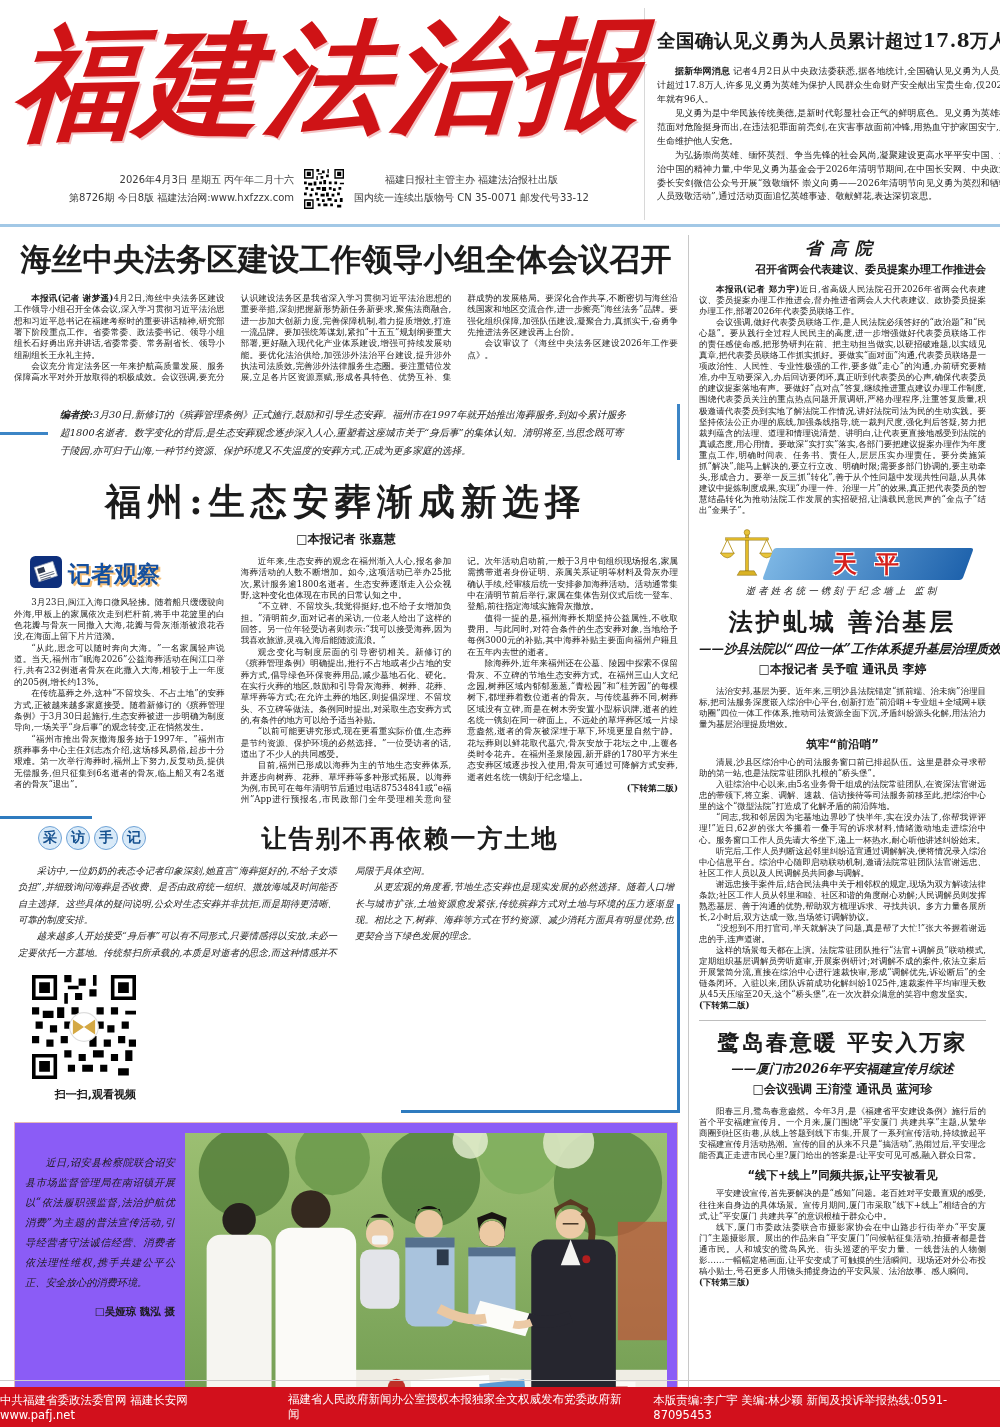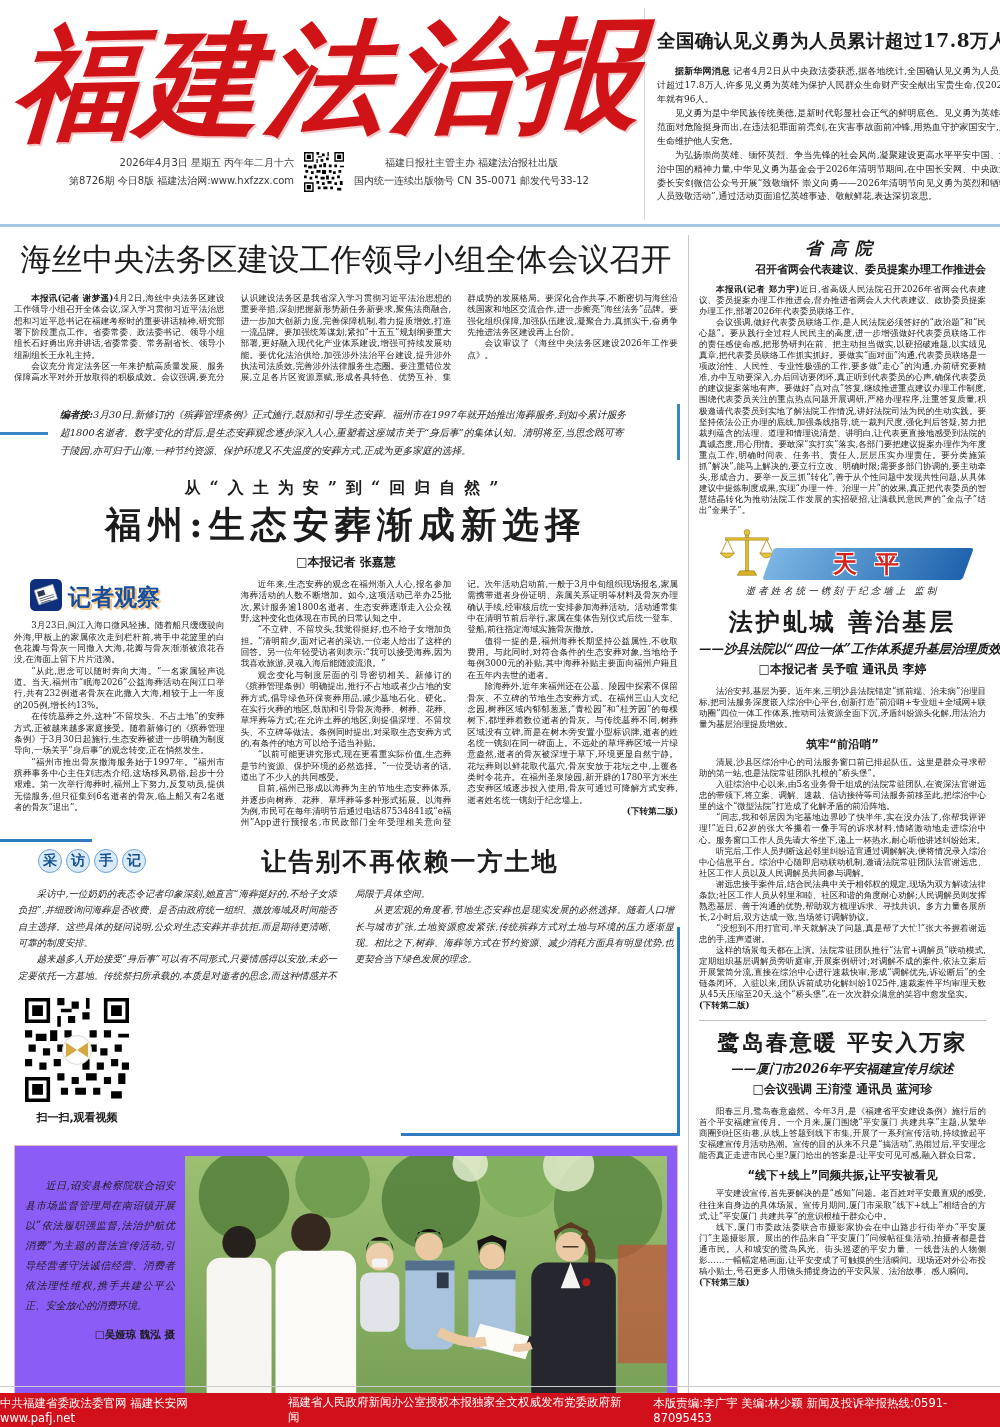--- a/index.html
+++ b/index.html
@@ -3,39 +3,39 @@
 <meta charset="utf-8">
 <style>
   * { box-sizing: border-box; margin: 0; padding: 0; }
   body { background: #777; font-family: "DejaVu Serif", "Liberation Serif", serif; }
   .page { position: relative; width: 1000px; height: 1427px; margin: 0 auto; background: #fff; color: #1c1c1c; overflow: hidden; }
 
   
   .masthead { display: flex; height: 220px; padding: 8px 14px 0 14px; }
   .brand { width: 668px; }
   .brand-title { font-size: 122px; font-weight: bold; font-style: italic; color: #cf1316; text-align: center; line-height: 1.15; letter-spacing: 4px; transform: skewX(-4deg) rotate(-1deg); text-shadow: 2px 2px 0 rgba(207,19,22,.25); white-space: nowrap; }
-  .issue-row { display: flex; justify-content: center; align-items: center; gap: 10px; margin-top: 4px; font-family: "DejaVu Sans", "Liberation Sans", sans-serif; font-size: 10px; color: #3a3a3a; }
+  .issue-row { display: flex; justify-content: center; align-items: center; gap: 10px; margin-top: 21px; font-family: "DejaVu Sans", "Liberation Sans", sans-serif; font-size: 10px; color: #3a3a3a; }
   .issue-left { text-align: right; line-height: 1.8; }
   .issue-right { text-align: center; line-height: 1.8; }
   .qr-small svg { display: block; }
 
   .tr-article { flex: 1; border-left: 1px solid #d8d8d8; padding: 14px 2px 0 12px; }
   .tr-headline { font-size: 18.5px; font-weight: 900; text-align: center; letter-spacing: 0.5px; margin: 6px 0 12px 0; white-space: nowrap; }
   .tr-body p { font-size: 9px; line-height: 1.55; text-align: justify; text-indent: 2em; }
 
   .blue-rule { height: 3px; background: #a2c8e6; margin: 4px 0 8px 0; }
 
   
   .content { display: flex; gap: 10px; padding: 0 14px; }
   .left-main { width: 664px; }
   .v-rule { width: 1px; background: #c8c8c8; }
   .right-col { flex: 1; min-width: 0; }
 
   
-  .lead-headline { font-family: "DejaVu Sans", "Liberation Sans", sans-serif; font-size: 31px; font-weight: 400; text-align: center; letter-spacing: 0; margin: 4px 0 12px 0; white-space: nowrap; }
+  .lead-headline { font-family: "DejaVu Sans", "Liberation Sans", sans-serif; font-size: 31px; font-weight: 700; text-align: center; letter-spacing: 0; margin: 4px 0 12px 0; white-space: nowrap; }
   .cols-3 { column-count: 3; column-gap: 16px; font-size: 8.6px; line-height: 1.32; text-align: justify; }
   .cols-3 p { text-indent: 2em; }
   .intro-label { font-weight: bold; }
 
   
   .ed-note { position: relative; margin: 14px 0 10px 0; padding: 8px 46px; font-style: italic; font-size: 9.8px; line-height: 1.85; color: #222; }
   .ed-note::before { content: ""; position: absolute; left: -14px; top: 48%; width: 48px; height: 3px; background: #3c85c6; }
   .ed-note::after { content: ""; position: absolute; right: -2px; top: 6px; width: 3px; height: 80%; background: #3c85c6; }
   .ed-label { font-weight: bold; }
 
@@ -52,21 +52,21 @@
   .iv::before { content: ""; position: absolute; left: -14px; top: 0; width: 92px; height: 3px; background: #2e7bbf; }
   .iv::after { content: ""; position: absolute; right: -2px; top: 30%; width: 3px; height: 70%; background: #2e7bbf; }
   .iv-bbar { position: absolute; right: -2px; bottom: -3px; width: 42%; height: 3px; background: #2e7bbf; }
   .iv-head { display: flex; align-items: center; }
   .iv-badge { display: flex; gap: 4px; padding-left: 20px; }
   .iv-badge span { width: 24px; height: 24px; border-radius: 50%; background: #d9eaf8; border: 1px solid #6fa3d6; color: #14508f; font-weight: bold; font-size: 14px; display: inline-flex; align-items: center; justify-content: center; font-family: "DejaVu Sans", "Liberation Sans", sans-serif; }
   .iv-headline { flex: 1; text-align: center; font-family: "DejaVu Sans", "Liberation Sans", sans-serif; font-size: 25px; font-weight: 900; letter-spacing: 2px; }
   .iv-body { display: flex; gap: 14px; margin-top: 8px; flex-direction: column; }
   .iv-text { flex: 1; column-count: 2; column-gap: 18px; font-style: italic; font-size: 9.4px; line-height: 1.75; text-align: justify; }
   .iv-text p { text-indent: 2em; }
-  .iv-qr { width: 118px; text-align: center; }
+  .iv-qr { width: 118px; text-align: right; }
   .iv-qr-caption { font-family: "DejaVu Sans", "Liberation Sans", sans-serif; font-size: 11px; font-weight: bold; margin-top: 4px; }
 
   
   .photo-block { display: flex; gap: 10px; margin-top: 12px; border: 1px solid #e6b9b6; background: #8b5cf6; padding: 10px; height: 318px; }
   .photo-caption { width: 150px; font-style: italic; font-size: 10.2px; line-height: 1.95; text-align: justify; padding-top: 20px; }
   .photo-caption p { text-indent: 2em; }
   .photo-credit { text-align: right; font-style: normal; font-weight: bold; font-family: "DejaVu Sans", "Liberation Sans", sans-serif; margin-top: 8px; font-size: 10.5px; }
   .photo-frame { flex: 1; background: #dfe7d5; position: relative; overflow: hidden; }
   .photo-frame svg { display: block; width: 100%; height: 100%; }
 
@@ -82,21 +82,21 @@
   .tp-banner span { transform: skewX(20deg); color: #d6201c; font-weight: 900; font-size: 24px; letter-spacing: 18px; padding-left: 14px; text-shadow: 1px 1px 0 #fff, -1px -1px 0 #fff, 1px -1px 0 #fff, -1px 1px 0 #fff; font-family: "DejaVu Sans", "Liberation Sans", sans-serif; }
   .tp-producer { font-size: 9.5px; letter-spacing: 3px; margin-top: 5px; font-style: italic; }
 
   .sx-headline { text-align: center; font-size: 24px; font-weight: 900; letter-spacing: 3px; margin: 8px 0 3px 0; }
   .sub-headline { text-align: center; font-size: 12.5px; font-weight: bold; font-style: italic; margin-bottom: 3px; white-space: nowrap; }
   .section-head { text-align: center; font-family: "DejaVu Sans", "Liberation Sans", sans-serif; font-size: 11.5px; font-weight: 900; margin: 7px 0 5px 0; }
   .r-divider { border-top: 1px solid #bdbdbd; margin: 9px 0 7px 0; }
   .xm-headline { text-align: center; font-size: 22px; font-weight: 900; letter-spacing: 2px; margin: 2px 0 3px 0; }
 
   
-  .footer { position: absolute; left: 0; right: 0; bottom: 0; height: 34px; background: #d2101c; color: #fff; display: flex; align-items: center; justify-content: center; gap: 26px; font-family: "DejaVu Sans", "Liberation Sans", sans-serif; font-size: 11.5px; }
+  .footer { position: absolute; left: 0; right: 0; bottom: 0; height: 40px; background: #d2101c; color: #fff; display: flex; align-items: center; justify-content: center; gap: 26px; font-family: "DejaVu Sans", "Liberation Sans", sans-serif; font-size: 11.5px; }
   .footer::before { content: ""; position: absolute; top: -7px; left: 0; right: 0; height: 1px; background: #cccccc; }
 </style>
 </head>
 <body>
 
 <div class="page">
 
   <header class="masthead">
     <div class="brand">
       <div class="brand-title">福建法治报</div>
@@ -142,21 +142,20 @@
           <p>会议充分肯定法务区一年来护航高质量发展、服务保障高水平对外开放取得的积极成效。会议强调,要充分认识建设法务区是我省深入学习贯彻习近平法治思想的重要举措,深刻把握新形势新任务新要求,聚焦法商融合,进一步加大创新力度,完善保障机制,着力提质增效,打造一流品牌。要加强统筹谋划,紧扣“十五五”规划纲要重大部署,更好融入现代化产业体系建设,增强可持续发展动能。要优化法治供给,加强涉外法治平台建设,提升涉外执法司法质效,完善涉外法律服务生态圈。要注重错位发展,立足各片区资源禀赋,形成各具特色、优势互补、集群成势的发展格局。要深化合作共享,不断密切与海丝沿线国家和地区交流合作,进一步擦亮“海丝法务”品牌。要强化组织保障,加强队伍建设,凝聚合力,真抓实干,奋勇争先推进法务区建设再上台阶。</p>
           <p>会议审议了《海丝中央法务区建设2026年工作要点》。</p>
         </div>
       </article>
 
       <div class="ed-note">
         <span class="ed-label">编者按:</span><span>3月30日,新修订的《殡葬管理条例》正式施行,鼓励和引导生态安葬。福州市在1997年就开始推出海葬服务,到如今累计服务超1800名逝者。数字变化的背后,是生态安葬观念逐步深入人心,重塑着这座城市关于“身后事”的集体认知。清明将至,当思念既可寄于陵园,亦可归于山海,一种节约资源、保护环境又不失温度的安葬方式,正成为更多家庭的选择。</span>
       </div>
 
       <article>
-        <div class="feat-kicker">从“入土为安”到“回归自然”</div>
         <h1 class="feat-headline">福州:生态安葬渐成新选择</h1>
         <div class="byline">□本报记者 张嘉慧</div>
         <div class="cols-3">
           <div class="observer">
             <span>
               <svg width="32" height="32" viewBox="0 0 36 36">
                 <rect width="36" height="36" rx="6" fill="#0e2f7c"></rect>
                 <g transform="rotate(-18 18 18)">
                   <rect x="7" y="9" width="22" height="17" fill="#fff" stroke="#9aa4b8" stroke-width="0.8"></rect>
                   <rect x="9.5" y="11.5" width="8" height="6" fill="#2e3950"></rect>

